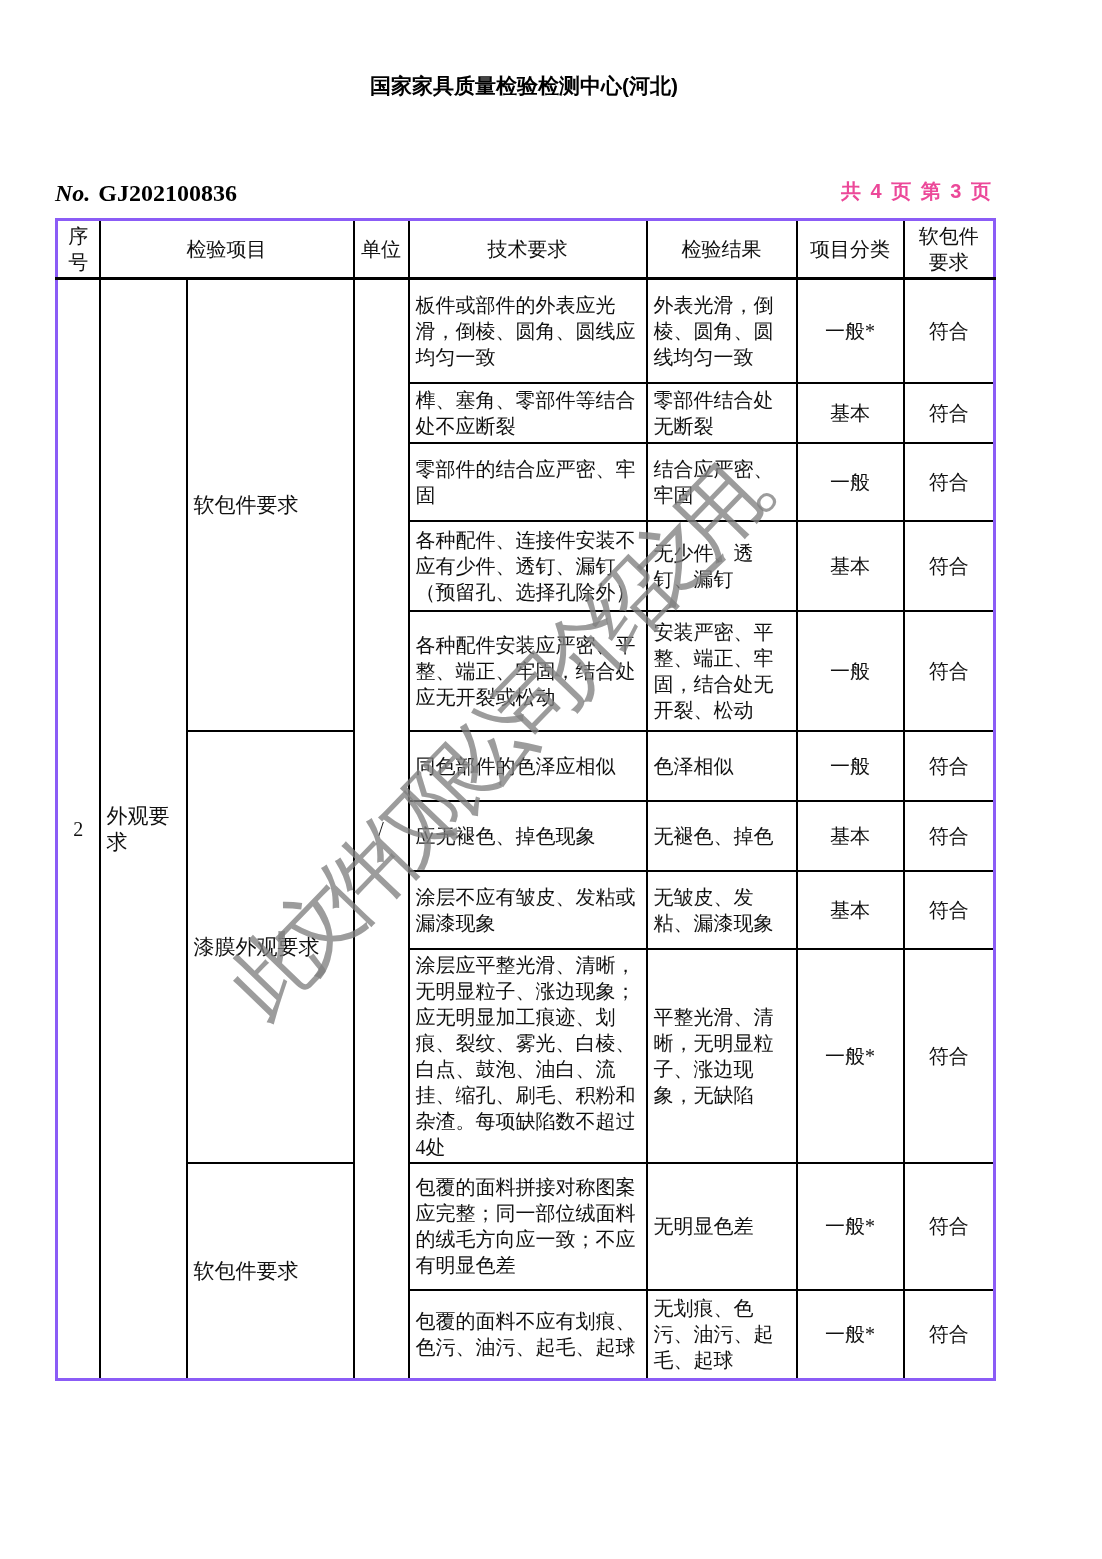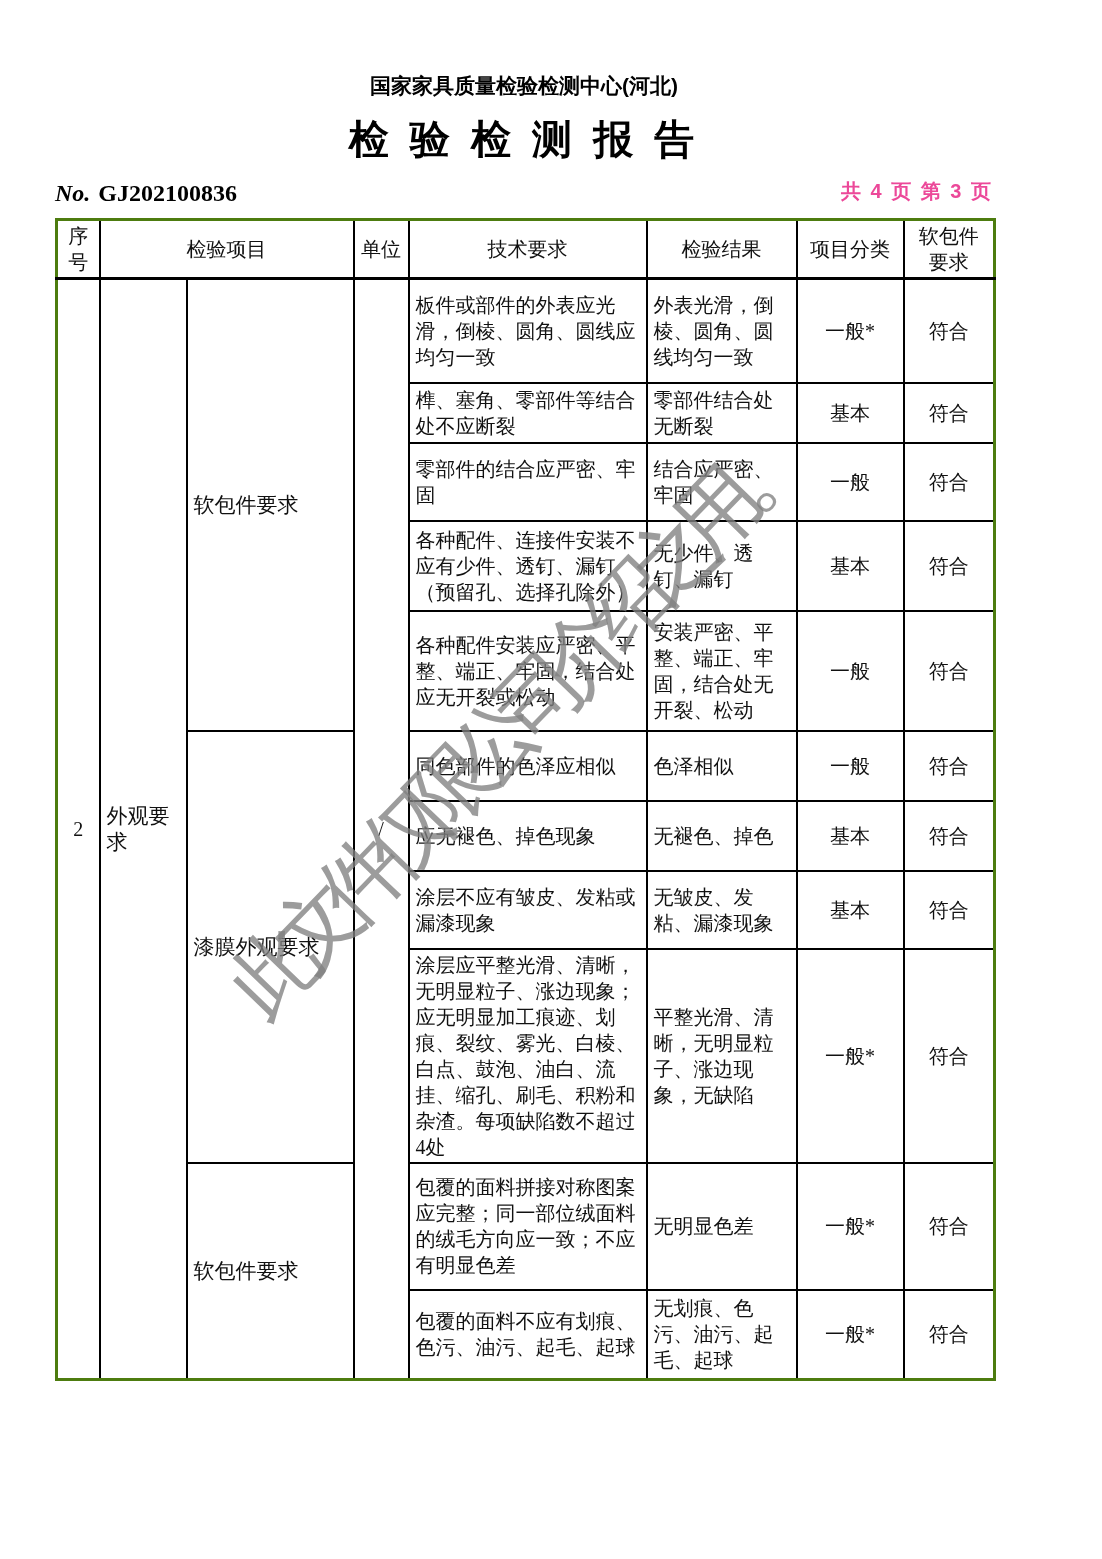--- a/index.html
+++ b/index.html
@@ -40,21 +40,21 @@
     width:938px;
     font-size:20px;line-height:26px;color:#111;
   }
   table.report th,table.report td{
     border:2px solid #000;
     padding:2px 6px;
     vertical-align:middle;
     word-break:break-all;
     overflow:hidden;
   }
-  table.report{border:3px solid #4d7c0f;}
+  table.report{border:3px solid #8b5cf6;}
   table.report thead th{
     height:46px;font-weight:normal;text-align:center;
     border-bottom:3px solid #000;font-size:20px;
   }
   td.c-seq{text-align:center;padding:2px 2px;}
   td.c-item{padding:2px 4px;font-size:21px;margin-top:25px;}
   td.c-section{padding:2px 4px;font-size:21px;}
   td.c-unit{text-align:center;}
   td.c-req,td.c-res{text-align:left;}
   td.c-cat,td.c-jud{text-align:center;padding-left:9px;}
@@ -79,21 +79,20 @@
     transform-origin:0 50%;
     z-index:5;pointer-events:none;
   }
 </style>
 </head>
 <body>
 
 <div class="page">
 
   <div class="org-name">国家家具质量检验检测中心(河北)</div>
-  <div class="report-title">检 验 检 测 报 告</div>
 
   <div class="meta-row">
     <div class="report-no"><span class="no-prefix">No.</span><span>GJ202100836</span></div>
     <div class="pagination">共 4 页 第 3 页</div>
   </div>
 
   <table class="report">
     <colgroup>
       <col style="width:43px">
         <col style="width:87px">

